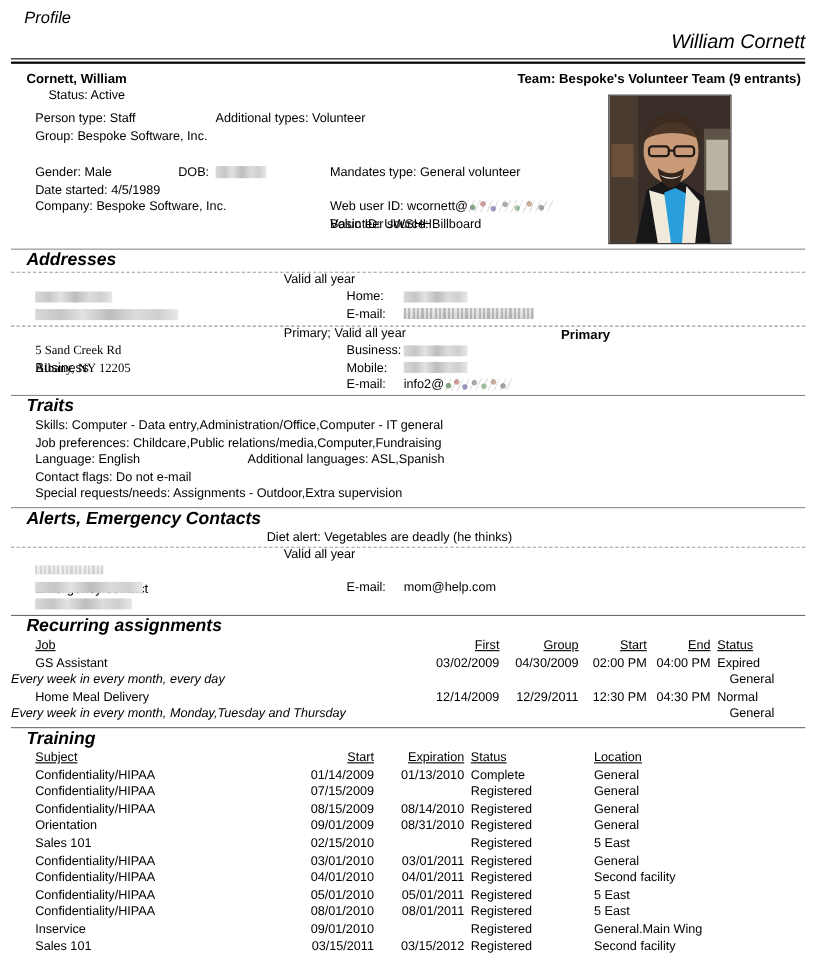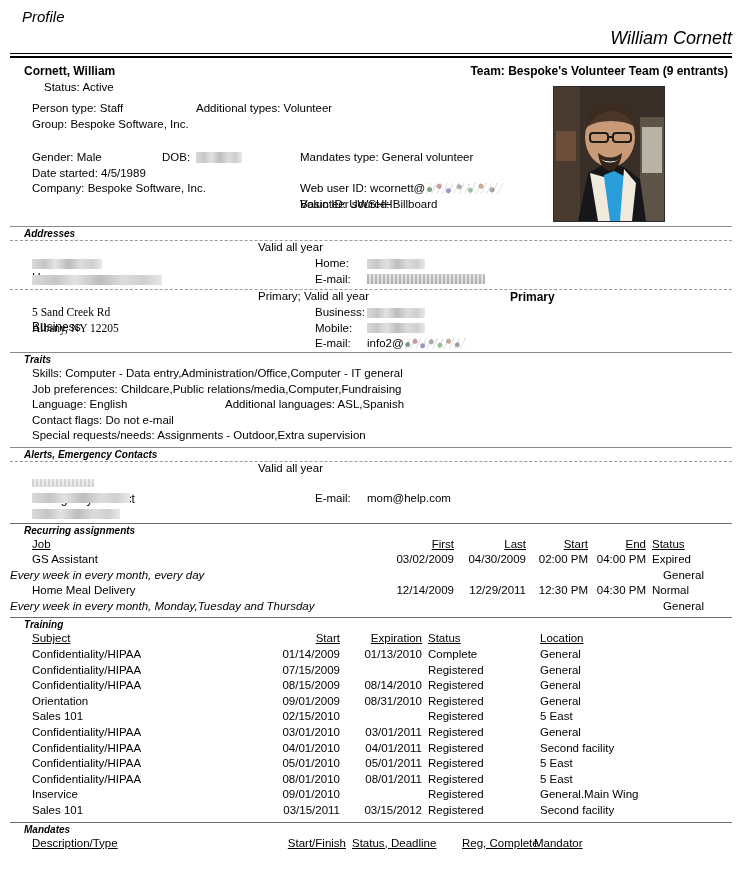--- a/index.html
+++ b/index.html
@@ -54,21 +54,21 @@
   }
   .rule-dashed {
     border-top: 1px dashed #9a9a9a;
     height: 0;
   }
 
   
   .sec-title {
     font-style: italic;
     font-weight: bold;
-    font-size: 10px;
+    font-size: 16px;
     padding: 1px 0 1px 14px;
   }
   .indent1 { padding-left: 22px; }
   .indent2 { padding-left: 34px; }
   .row { position: relative; line-height: 15.5px; white-space: nowrap; }
 
   
   .ident {
     position: relative;
     min-height: 158px;
@@ -327,20 +327,21 @@
       <span>Do not e-mail</span>
     </div>
     <div class="row indent1">
       <span>Special requests/needs:</span>
       <span>Assignments - Outdoor,Extra supervision</span>
     </div>
   </div>
 
   <div class="rule-solid" style="margin-top:3px;"></div>
   <div class="sec-title">Alerts, Emergency Contacts</div>
+  <div class="row diet-row">Diet alert: Vegetables are deadly (he thinks)</div>
   <div class="rule-dashed"></div>
 
   <div class="addr-block" style="height:58px;">
     <div class="addr-label">Emergency contact</div>
     <div class="addr-valid">Valid all year</div>
     <div class="addr-lines" style="top:13px;">
       <div class="row"><span class="redact-blur" style="width:62px;height:8px;opacity:.6;"></span></div>
       <div class="row"><span class="redact" style="width:98px;height:10px;"></span></div>
       <div class="row"><span class="redact" style="width:88px;height:10px;"></span></div>
     </div>
@@ -361,21 +362,21 @@
         <col style="width:72px">
       <col style="width:62px">
         <col style="width:58px">
         <col style="width:80px">
         <col style="width:0px">
     </colgroup>
     <thead>
       <tr>
         <th class="tl pad-l">Job</th>
         <th class="tr cellpad">First</th>
-        <th class="tr cellpad">Last</th>
+        <th class="tr cellpad">Group</th>
         <th class="tr cellpad">Start</th>
         <th class="tr cellpad">End</th>
         <th class="tl">Status</th>
         <th></th>
       </tr>
     </thead>
     <tbody>
       <tr>
         <td class="tl pad-l">GS Assistant</td>
         <td class="tr cellpad">03/02/2009</td>

